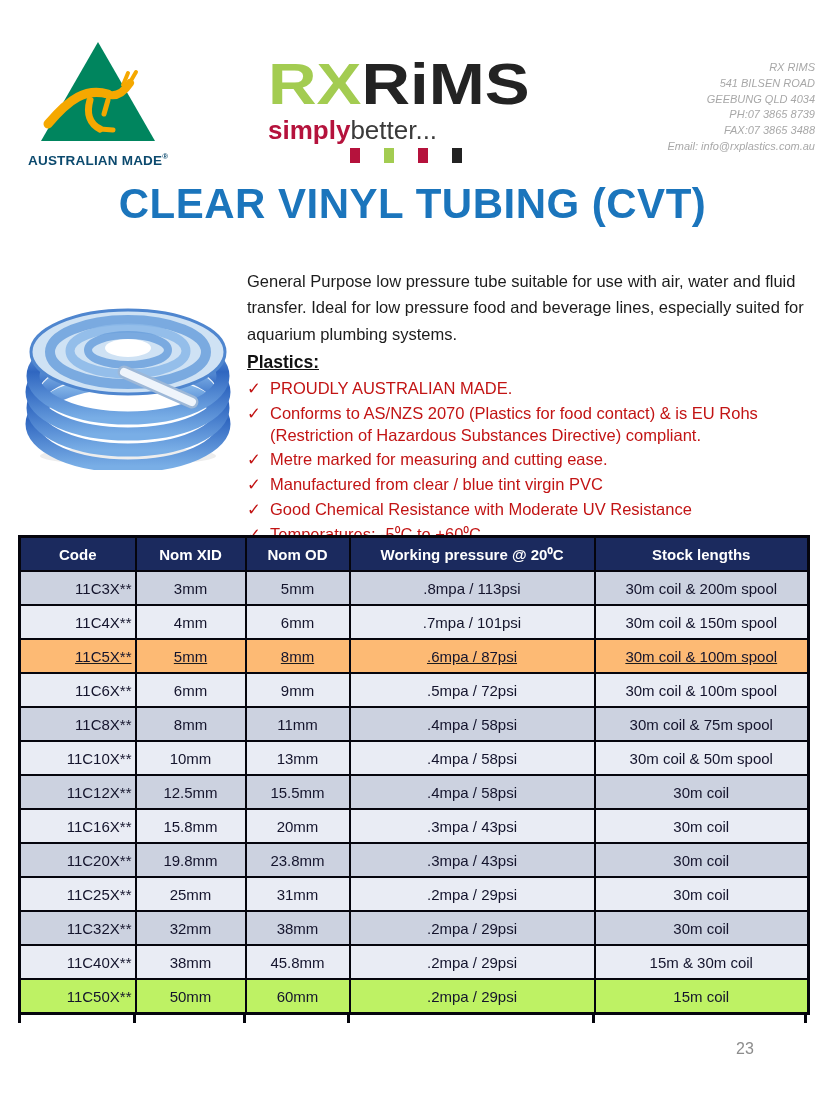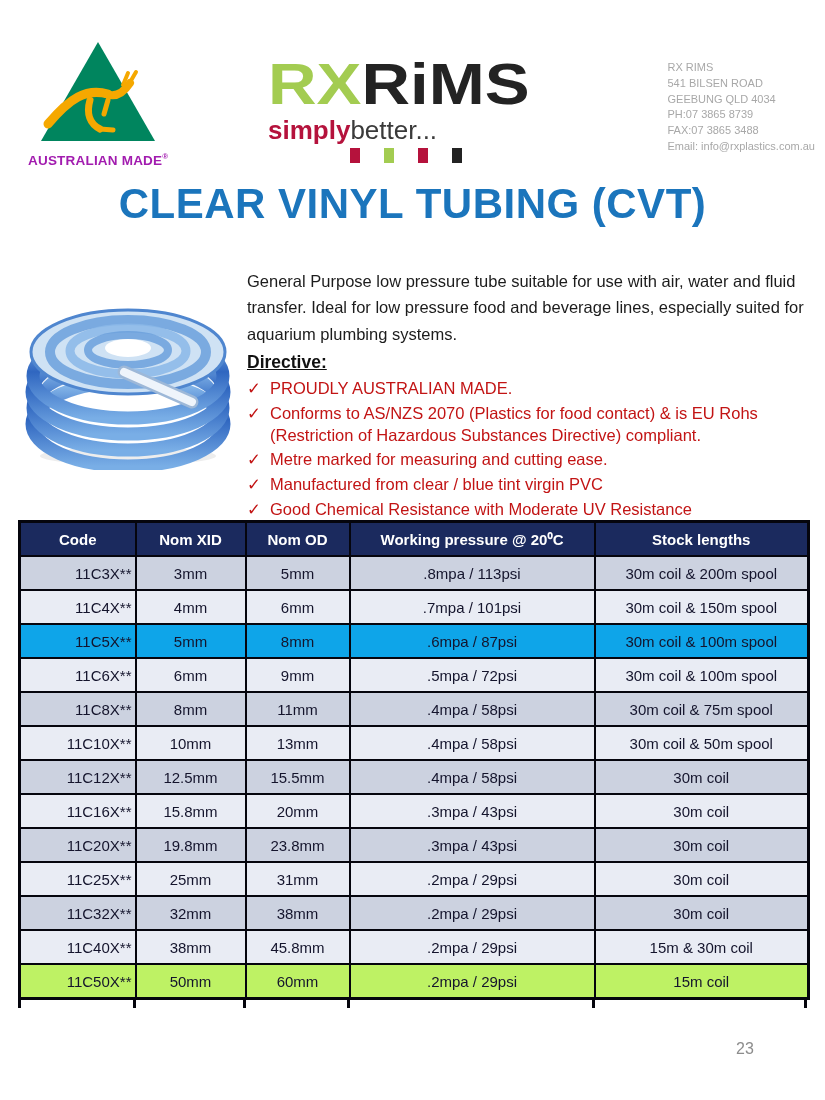--- a/index.html
+++ b/index.html
@@ -15,39 +15,39 @@
   .au-label sup{font-size:8px;}
 
   .rx-logo{left:268px;top:56px;width:300px;}
   .rx-word{font-size:57px;font-weight:800;line-height:1;letter-spacing:0px;
            transform:scaleX(1.18);transform-origin:left top;white-space:nowrap;}
   .rx-tagline{font-size:26px;line-height:1;margin-top:4px;white-space:nowrap;}
   .rx-tagline .b{font-weight:bold;}
   .logo-squares{margin-top:5px;margin-left:82px;display:flex;gap:24px;height:15px;}
   .logo-squares span{display:inline-block;width:10px;height:15px;}
 
-  .address{right:10px;top:60px;text-align:left;font-size:11px;line-height:15.8px;color:#a8a8a8;}
+  .address{right:10px;top:60px;text-align:right;font-size:11px;line-height:15.8px;color:#a8a8a8;font-style:italic;}
 
   
   .page-title{left:0;top:180px;width:825px;text-align:center;
     font-size:42px;font-weight:bold;letter-spacing:.5px;}
 
   
   .coil{left:24px;top:296px;width:212px;height:174px;}
 
   
   .content{left:247px;top:268px;width:562px;}
   .sec-heading{font-size:17.5px;font-weight:bold;text-decoration:underline;color:#111;margin:0 0 5px 0;}
   .rec-body{font-size:16.5px;line-height:1.6;margin:0 0 5px 0;color:#1c1c1c;}
   .features-list{list-style:none;margin:2px 0 0 0;padding:0;font-size:16.5px;line-height:1.32;}
   .features-list li{display:flex;gap:9px;margin-bottom:3px;}
   .features-list .chk{flex:0 0 14px;}
 
   
-  .spec-table-wrap{left:18px;top:520px;width:790px;}
+  .spec-table-wrap{left:18px;top:535px;width:790px;}
   table.spec{border-collapse:collapse;table-layout:fixed;width:789px;border:3px solid #05050d;}
   .spec th{height:32px;color:#fff;font-weight:bold;font-size:15px;border:2px solid #05050d;padding:0 2px;}
   .spec td{height:32px;font-size:15px;color:#14142c;border:2px solid #05050d;text-align:center;padding:0 3px;}
   .spec td.c0{text-align:right;padding-left:13px;}
   .stubs{position:relative;width:789px;height:9px;}
   .stubs i{position:absolute;top:0;width:3px;height:8px;background:#05050d;}
 
   .page-number{left:736px;top:1040px;font-size:16px;color:#8c8c8c;}
 </style>
 </head>
@@ -57,21 +57,21 @@
   <svg width="140" height="106" viewBox="0 0 140 106">
     <polygon points="70,2 127,101 13,101" fill="#00855E"></polygon>
     <path d="M20,84 C42,58 58,48 80,54" fill="none" stroke="#F5A800" stroke-width="9" stroke-linecap="round"></path>
     <path d="M78,54 C88,58 96,52 102,43" fill="none" stroke="#F5A800" stroke-width="8" stroke-linecap="round"></path>
     <path d="M101,44 L108,32" fill="none" stroke="#F5A800" stroke-width="4" stroke-linecap="round"></path>
     <path d="M95,45 L100,33" fill="none" stroke="#F5A800" stroke-width="4" stroke-linecap="round"></path>
     <path d="M62,60 C58,74 62,84 72,89" fill="none" stroke="#F5A800" stroke-width="7" stroke-linecap="round"></path>
     <path d="M72,89 L85,90" fill="none" stroke="#F5A800" stroke-width="5" stroke-linecap="round"></path>
     <path d="M80,60 L76,74" fill="none" stroke="#F5A800" stroke-width="5" stroke-linecap="round"></path>
   </svg>
-  <div class="au-label" style="color: #a21caf;"><span>AUSTRALIAN MADE</span><sup>®</sup></div>
+  <div class="au-label" style="color: #0c4a6e;"><span>AUSTRALIAN MADE</span><sup>®</sup></div>
 </div>
 
 <div class="abs rx-logo">
   <div class="rx-word"><span style="color: rgb(163, 204, 81);">RX</span><span style="color: rgb(35, 35, 35);">RiMS</span></div>
   <div class="rx-tagline"><span class="b" style="color: rgb(181, 18, 60);">simply</span><span style="color: rgb(58, 58, 58);">better...</span></div>
   <div class="logo-squares">
       <span style="background: rgb(181, 18, 60);"></span>
       <span style="background: rgb(163, 204, 81);"></span>
       <span style="background: rgb(181, 18, 60);"></span>
       <span style="background: rgb(35, 35, 35);"></span>
@@ -111,21 +111,21 @@
     <ellipse cx="104" cy="55" rx="58" ry="23" fill="none" stroke="#8ab7e8" stroke-width="9" opacity="0.85"></ellipse>
     <ellipse cx="104" cy="54" rx="40" ry="15" fill="none" stroke="#6ba0dc" stroke-width="8" opacity="0.85"></ellipse>
     <ellipse cx="104" cy="52" rx="23" ry="9" fill="#ffffff"></ellipse>
     <path d="M100,76 L168,106" stroke="#9db8d8" stroke-width="13" stroke-linecap="round" fill="none"></path>
     <path d="M100,76 L168,106" stroke="#eef4fb" stroke-width="8" stroke-linecap="round" fill="none"></path>
   </svg>
 </div>
 
 <div class="abs content">
   <p class="rec-body">General Purpose low pressure tube suitable for use with air, water and fluid transfer. Ideal for low pressure food and beverage lines, especially suited for aquarium plumbing systems.</p>
-  <p class="sec-heading">Directive:</p>
+  <p class="sec-heading">Plastics:</p>
   <ul class="features-list">
       <li style="color: rgb(194, 20, 20);">
         <span class="chk">✓</span>
         <span>PROUDLY AUSTRALIAN MADE.</span>
       </li>
       <li style="color: rgb(194, 20, 20);">
         <span class="chk">✓</span>
         <span>Conforms to AS/NZS 2070 (Plastics for food contact) &amp; is EU Rohs (Restriction of Hazardous Substances Directive) compliant.</span>
       </li>
       <li style="color: rgb(194, 20, 20);">
@@ -173,21 +173,21 @@
           <td class="c3">.8mpa / 113psi</td>
           <td class="c4">30m coil &amp; 200m spool</td>
         </tr>
         <tr style="background: rgb(233, 236, 244);">
           <td class="c0">11C4X**</td>
           <td class="c1">4mm</td>
           <td class="c2">6mm</td>
           <td class="c3">.7mpa / 101psi</td>
           <td class="c4">30m coil &amp; 150m spool</td>
         </tr>
-        <tr style="background: #0ea5e9;">
+        <tr style="background: #fdba74; text-decoration: underline;">
           <td class="c0">11C5X**</td>
           <td class="c1">5mm</td>
           <td class="c2">8mm</td>
           <td class="c3">.6mpa / 87psi</td>
           <td class="c4">30m coil &amp; 100m spool</td>
         </tr>
         <tr style="background: rgb(233, 236, 244);">
           <td class="c0">11C6X**</td>
           <td class="c1">6mm</td>
           <td class="c2">9mm</td>

